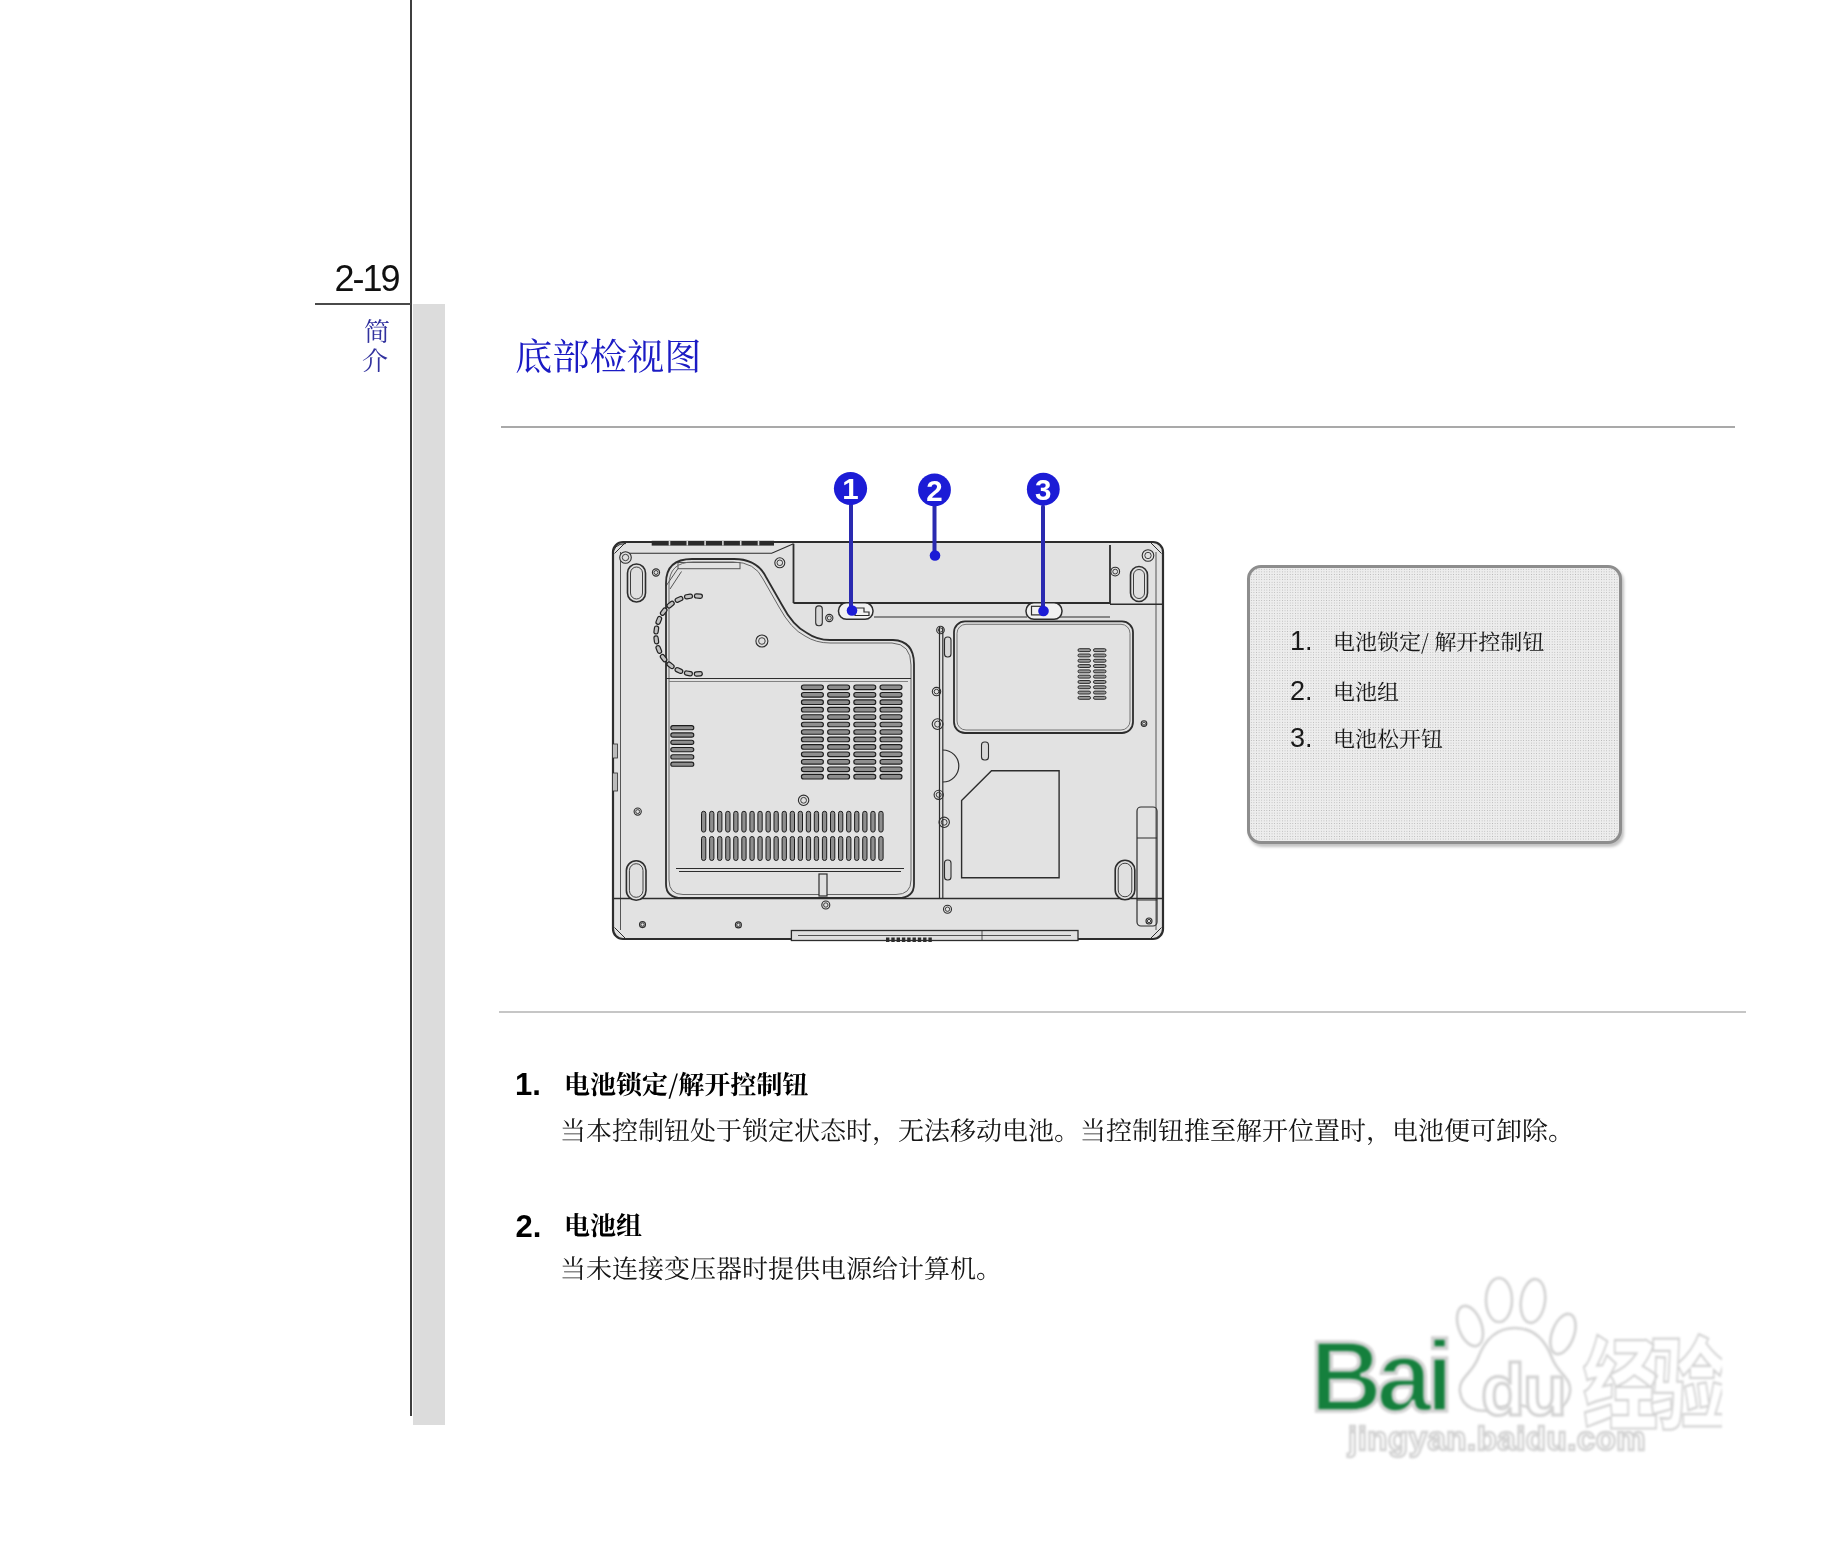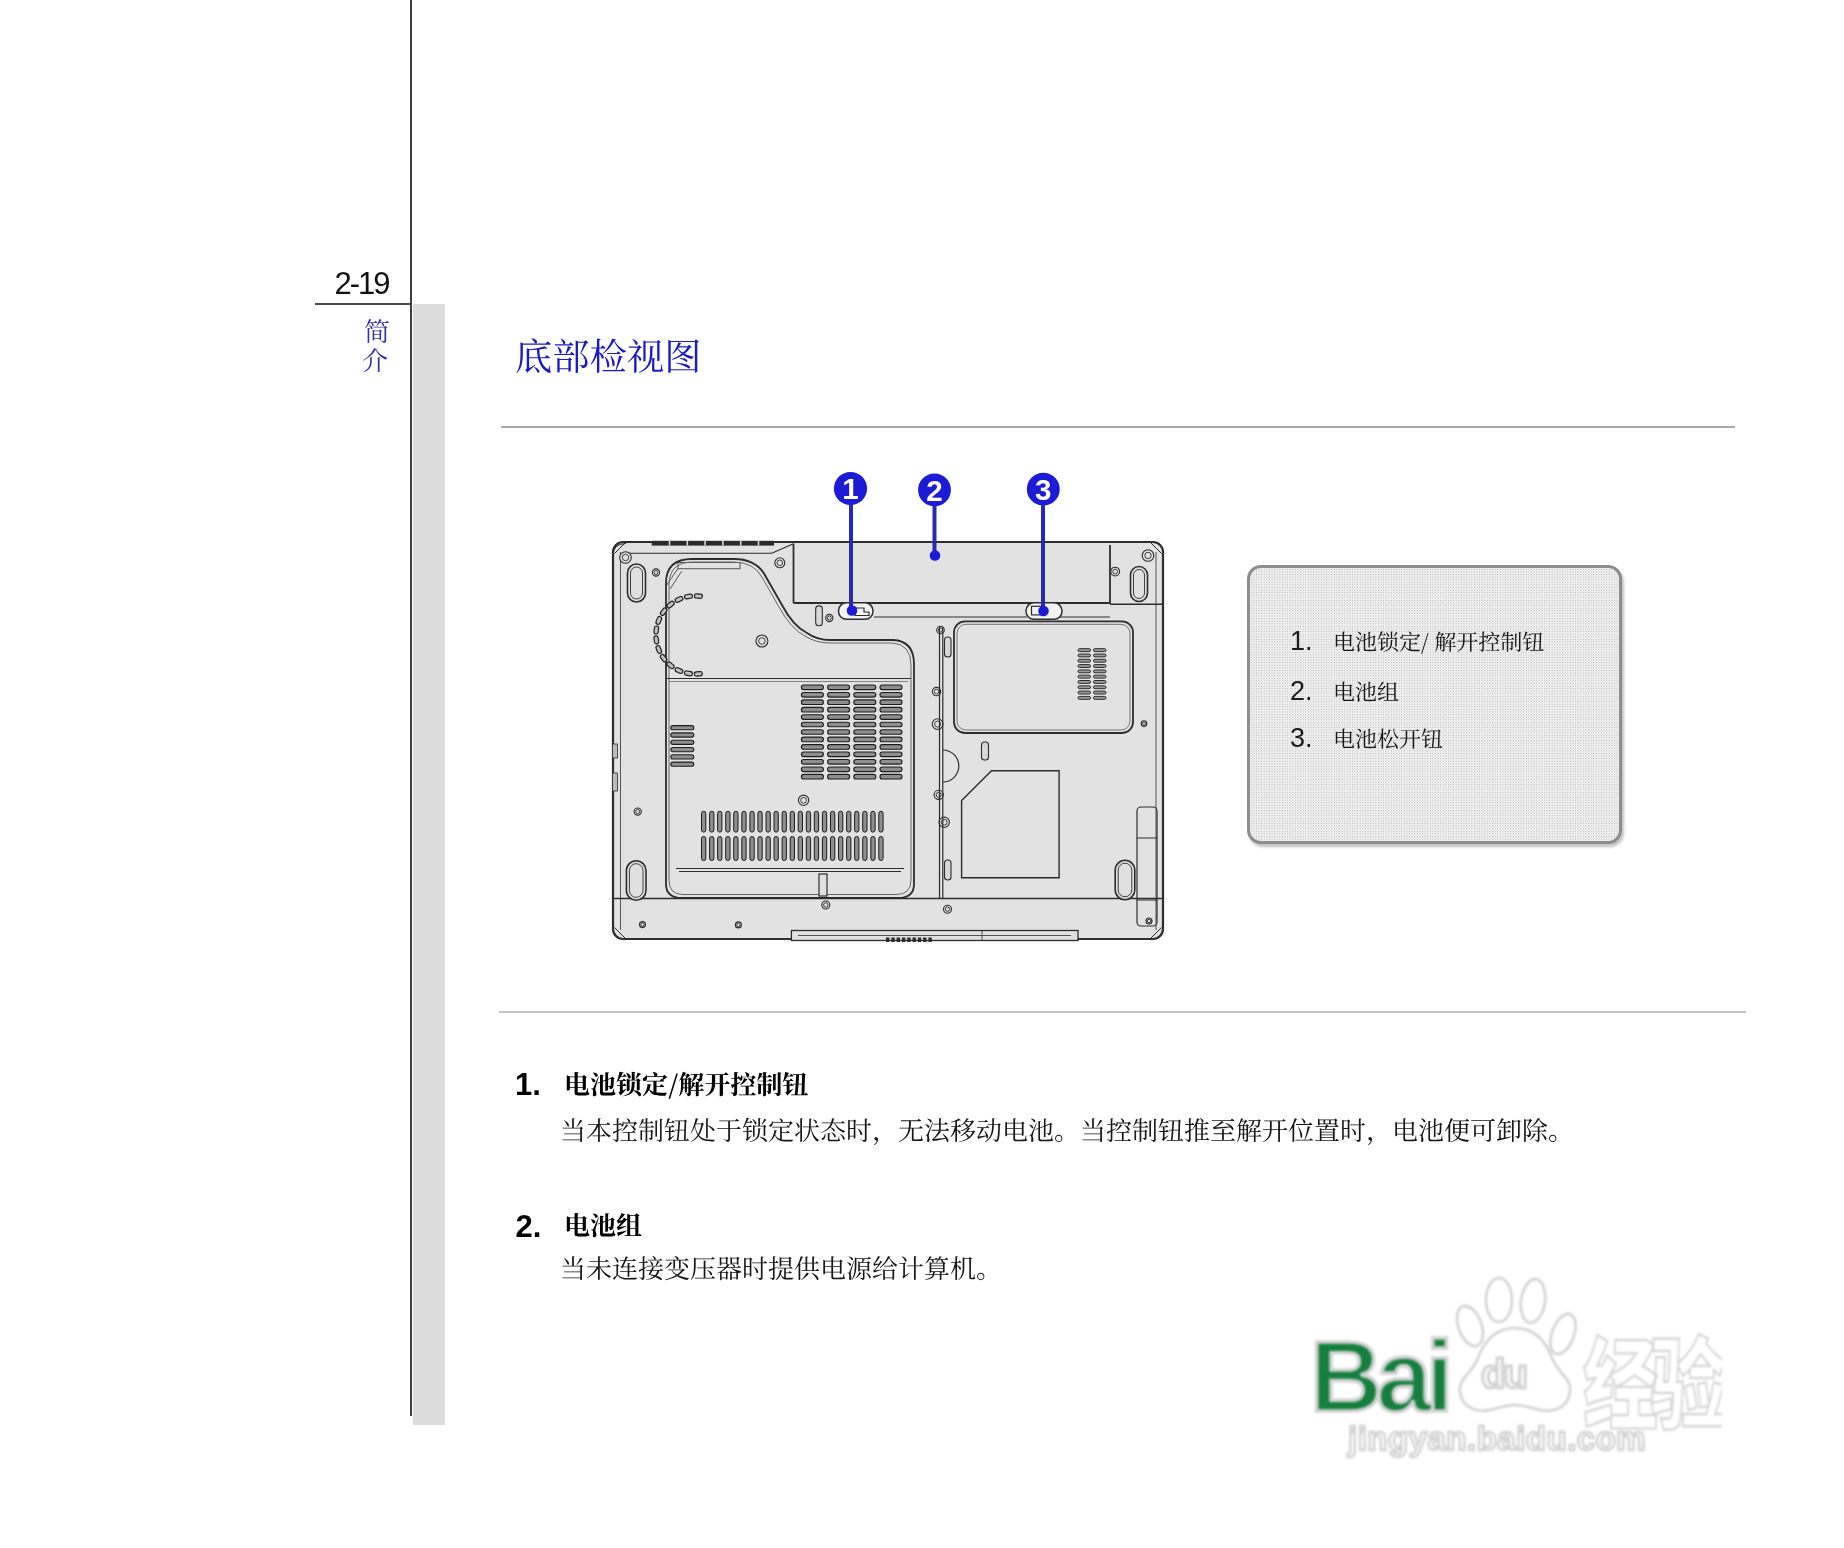--- a/index.html
+++ b/index.html
@@ -1,40 +1,40 @@
 <!DOCTYPE html>
 <html><head><meta charset="utf-8"><style>
 html,body{margin:0;padding:0}
 body{width:1844px;height:1548px;position:relative;background:#fff;overflow:hidden;font-family:"Liberation Sans",sans-serif}
 .abs{position:absolute}
 .t{position:absolute;white-space:pre;font-family:"Liberation Sans",sans-serif;line-height:1}
 </style></head><body>
 <div class="abs" style="left:410px;top:0;width:2.4px;height:1416px;background:#3f3f3f"></div>
 <div class="abs" style="left:315px;top:302.5px;width:96px;height:2.4px;background:#4a4a4a"></div>
 <div class="abs" style="left:412.5px;top:304px;width:32px;height:1121px;background:#dcdcdc"></div>
-<div class="t" style="left:334.5px;top:268px;font-size:31px;letter-spacing:-2px;color:#101010">2-19</div>
+<div class="t" style="left:334.5px;top:261px;font-size:36px;letter-spacing:-2px;color:#101010">2-19</div>
 <div class="abs" style="left:501px;top:426px;width:1234px;height:2px;background:#a9a9a9"></div>
 <div class="abs" style="left:499px;top:1011px;width:1247px;height:1.6px;background:#c6c6c6"></div>
 <div class="abs" style="left:1247px;top:565px;width:369px;height:273px;border:3px solid #8d8d8d;border-radius:14px;background-color:#ededed;background-image:radial-gradient(#b4b4b4 0.7px,transparent 0.8px);background-size:2.6px 2.6px;box-shadow:2px 3px 3px #c2c2c2"></div>
 <div class="t" style="left:1290px;top:628.3px;font-size:27px;color:#1a1a1a">1.</div>
 <div class="t" style="left:1290px;top:677.9px;font-size:27px;color:#1a1a1a">2.</div>
 <div class="t" style="left:1290px;top:725.2px;font-size:27px;color:#1a1a1a">3.</div>
 <div class="t" style="left:515px;top:1068.6px;font-size:31px;font-weight:bold;color:#000">1.</div>
 <div class="t" style="left:515.6px;top:1210.6px;font-size:31px;font-weight:bold;color:#000">2.</div>
 <svg style="position:absolute;left:1450px;top:1266px;filter:blur(0.8px)" width="140" height="155" viewBox="0 0 140 155">
     <g fill="#fff" stroke="#d2d2d2" stroke-width="2.6">
       <ellipse cx="20" cy="60" rx="11.5" ry="21" transform="rotate(-20 20 60)"></ellipse>
       <ellipse cx="49" cy="34" rx="13" ry="22"></ellipse>
       <ellipse cx="83" cy="35" rx="12" ry="22" transform="rotate(8 83 35)"></ellipse>
       <ellipse cx="113" cy="68" rx="11" ry="21" transform="rotate(20 113 68)"></ellipse>
       <path d="M65 62 C85 62 96 76 102 92 C108 108 122 112 120 126 C118 142 102 148 86 143 C76 140 72 139 65 139 C58 139 54 140 44 143 C28 148 12 142 10 126 C8 112 22 108 28 92 C34 76 45 62 65 62 Z"></path>
     </g>
   </svg>
 <div class="t" style="left:1310px;top:1326px;font-size:100px;font-weight:bold;letter-spacing:-6px;color:#15803d;-webkit-text-stroke:3.6px #d2d2d2;filter:blur(0.8px)">Bai</div>
-<div class="t" style="left:1481px;top:1353.5px;font-size:40px;font-weight:bold;letter-spacing:-2px;color:#fff;-webkit-text-stroke:3px #d2d2d2;filter:blur(0.8px)">du</div>
+<div class="t" style="left:1481px;top:1353.5px;font-size:72px;font-weight:bold;letter-spacing:-2px;color:#fff;-webkit-text-stroke:3px #d2d2d2;filter:blur(0.8px)">du</div>
 <div class="t" style="left:1348px;top:1421.5px;font-size:33px;font-weight:bold;letter-spacing:0.5px;color:#fff;-webkit-text-stroke:2.3px #d2d2d2;filter:blur(0.8px)">jingyan.baidu.com</div>
 <svg style="position:absolute;left:600px;top:470px" width="570" height="510" viewBox="600 470 570 510">
     <rect x="613" y="542" width="550" height="397" rx="10" fill="#e2e2e2" stroke="#2d2d2d" stroke-width="2.2"></rect>
     <path d="M614.5 553.5 L625 543 M1151 543 L1161.5 553.5 M614.5 927.5 L625 938 M1151 938 L1161.5 927.5" stroke="#2d2d2d" stroke-width="1" fill="none"></path>
     <path d="M620.5 552 V930 M1156 552 V930" stroke="#555" stroke-width="1" fill="none"></path>
     <path d="M614 898.5 H1162" stroke="#2d2d2d" stroke-width="1.6" fill="none"></path>
     <rect x="651.7" y="540.8" width="122.3" height="4.8" fill="#2a2a2a"></rect>
     <path d="M669.5 540.8 V545.6 M687.3 540.8 V545.6 M705.1 540.8 V545.6 M722.9 540.8 V545.6 M740.7 540.8 V545.6 M758.5 540.8 V545.6 " stroke="#d8d8d8" stroke-width="1.6" fill="none"></path>
     <path d="M624 553.3 H771.7 L793.5 543.8" stroke="#2d2d2d" stroke-width="1.1" fill="none"></path>
     <rect x="678" y="562.5" width="62" height="6.2" fill="none" stroke="#555" stroke-width="1"></rect>

